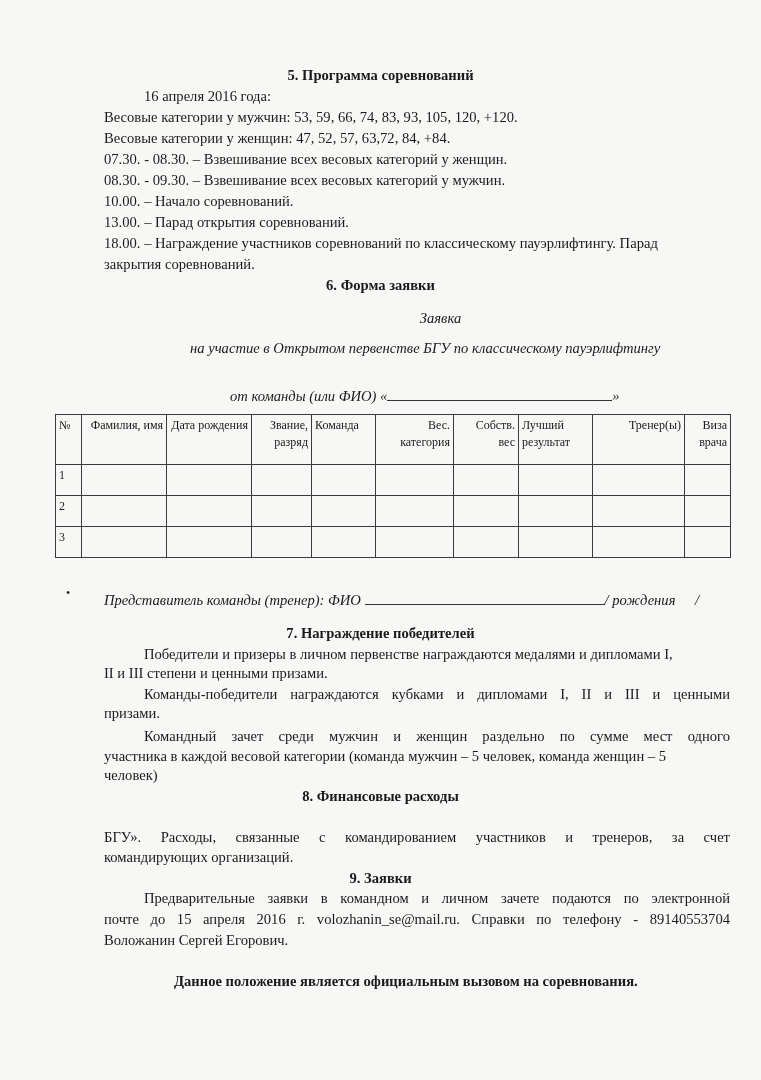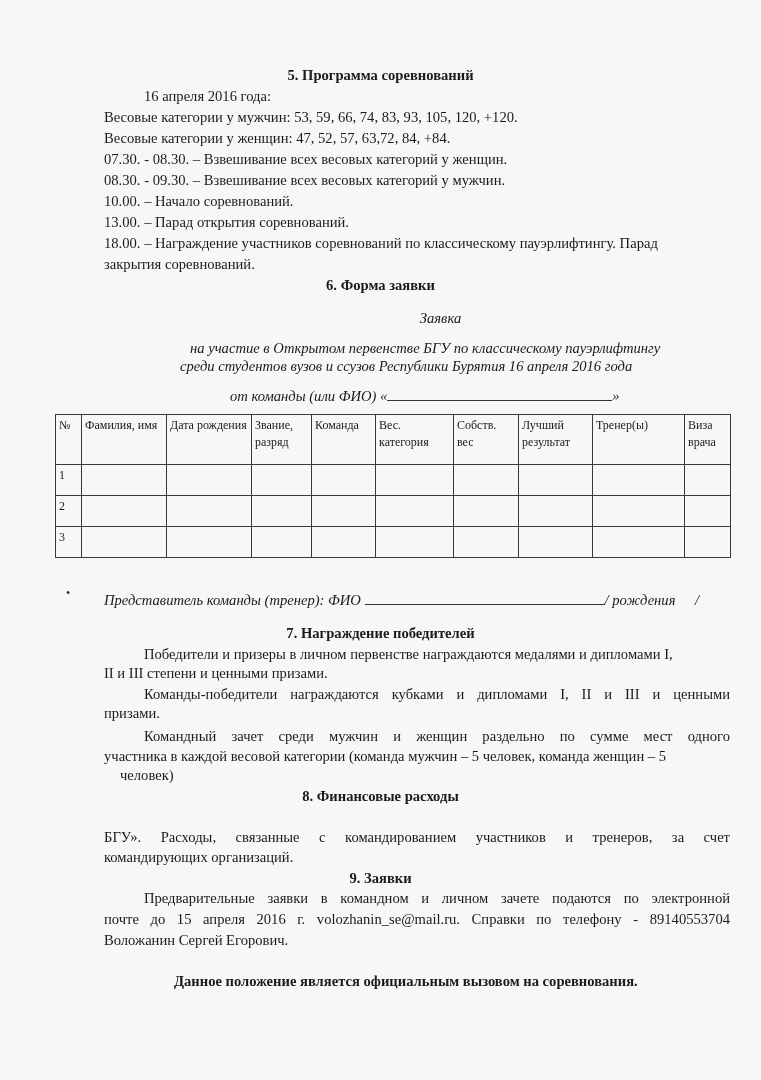--- a/index.html
+++ b/index.html
@@ -19,21 +19,21 @@
   .blank { display: inline-block; border-bottom: 1px solid #333; height: 14px; vertical-align: baseline; }
   table.form {
     position: absolute; left: 55px; top: 414px;
     border-collapse: collapse; table-layout: fixed;
     font-family: "Liberation Serif", "DejaVu Serif", serif;
     font-size: 12px; line-height: 17px;
   }
   table.form td, table.form th {
     border: 1px solid #3a3a3a; padding: 2px 3px; vertical-align: top; font-weight: normal;
   }
-  table.form th { text-align: left; height: 45px; }
+  table.form th { text-align: right; height: 45px; }
   table.form th.l { text-align: left; }
   table.form td { height: 26px; text-align: left; }
   .speck { position: absolute; font-size: 12px; color: #222; }
 </style>
 </head>
 <body>
 
 <div class="page">
 
   <div class="line h" style="top:66px;">5. Программа соревнований</div>
@@ -43,21 +43,20 @@
   <div class="line" style="left:104px; top:150px;">07.30. - 08.30. – Взвешивание всех весовых категорий у женщин.</div>
   <div class="line" style="left:104px; top:171px;">08.30. - 09.30. – Взвешивание всех весовых категорий у мужчин.</div>
   <div class="line" style="left:104px; top:192px;">10.00. – Начало соревнований.</div>
   <div class="line" style="left:104px; top:213px;">13.00. – Парад открытия соревнований.</div>
   <div class="line" style="left:104px; top:234px;">18.00. – Награждение участников соревнований по классическому пауэрлифтингу.  Парад</div>
   <div class="line" style="left:104px; top:255px;">закрытия соревнований.</div>
 
   <div class="line h" style="top:276px;">6. Форма заявки</div>
   <div class="line c it" style="top:309px; left:60px;">Заявка</div>
   <div class="line it" style="left:190px; top:339px;">на участие в Открытом первенстве БГУ по классическому пауэрлифтингу</div>
-  <div class="line it" style="left:180px; top:357px;">среди студентов вузов и ссузов Республики Бурятия 16 апреля 2016 года</div>
   <div class="line it" style="left:230px; top:386px;">
     <span>от команды (или ФИО) «</span><span class="blank" style="width:225px;"></span><span>»</span>
   </div>
 
   <table class="form">
     <colgroup>
       <col style="width:26px">
         <col style="width:85px">
         <col style="width:85px">
         <col style="width:60px">
@@ -129,21 +128,21 @@
     <span style="display:inline-block; width:16px;"></span><span>/</span>
   </div>
 
   <div class="line h" style="top:624px;">7. Награждение победителей</div>
   <div class="line" style="left:144px; top:645px;">Победители и призеры в личном первенстве награждаются медалями и дипломами I,</div>
   <div class="line" style="left:104px; top:664px;">II и III степени и ценными призами.</div>
   <div class="line just" style="left:144px; top:685px; width:586px;">Команды-победители награждаются кубками и дипломами I, II и III и ценными</div>
   <div class="line" style="left:104px; top:704px;">призами.</div>
   <div class="line just" style="left:144px; top:727px; width:586px;">Командный зачет среди мужчин и женщин раздельно по сумме мест одного</div>
   <div class="line" style="left:104px; top:747px;">участника в каждой весовой категории (команда мужчин – 5 человек, команда женщин – 5</div>
-  <div class="line" style="left:120px; top:766px;">человек)</div>
+  <div class="line" style="left:104px; top:766px;">человек)</div>
 
   <div class="line h" style="top:787px;">8. Финансовые расходы</div>
   <div class="line just" style="left:104px; top:828px; width:626px;">БГУ». Расходы, связанные с командированием участников и тренеров, за счет</div>
   <div class="line" style="left:104px; top:848px;">командирующих организаций.</div>
 
   <div class="line h" style="top:869px;">9. Заявки</div>
   <div class="line just" style="left:144px; top:889px; width:586px;">Предварительные заявки в командном и личном зачете подаются по электронной</div>
   <div class="line just" style="left:104px; top:910px; width:626px;">почте до 15 апреля 2016 г. volozhanin_se@mail.ru. Справки по телефону - 89140553704</div>
   <div class="line" style="left:104px; top:931px;">Воложанин Сергей Егорович.</div>
 

